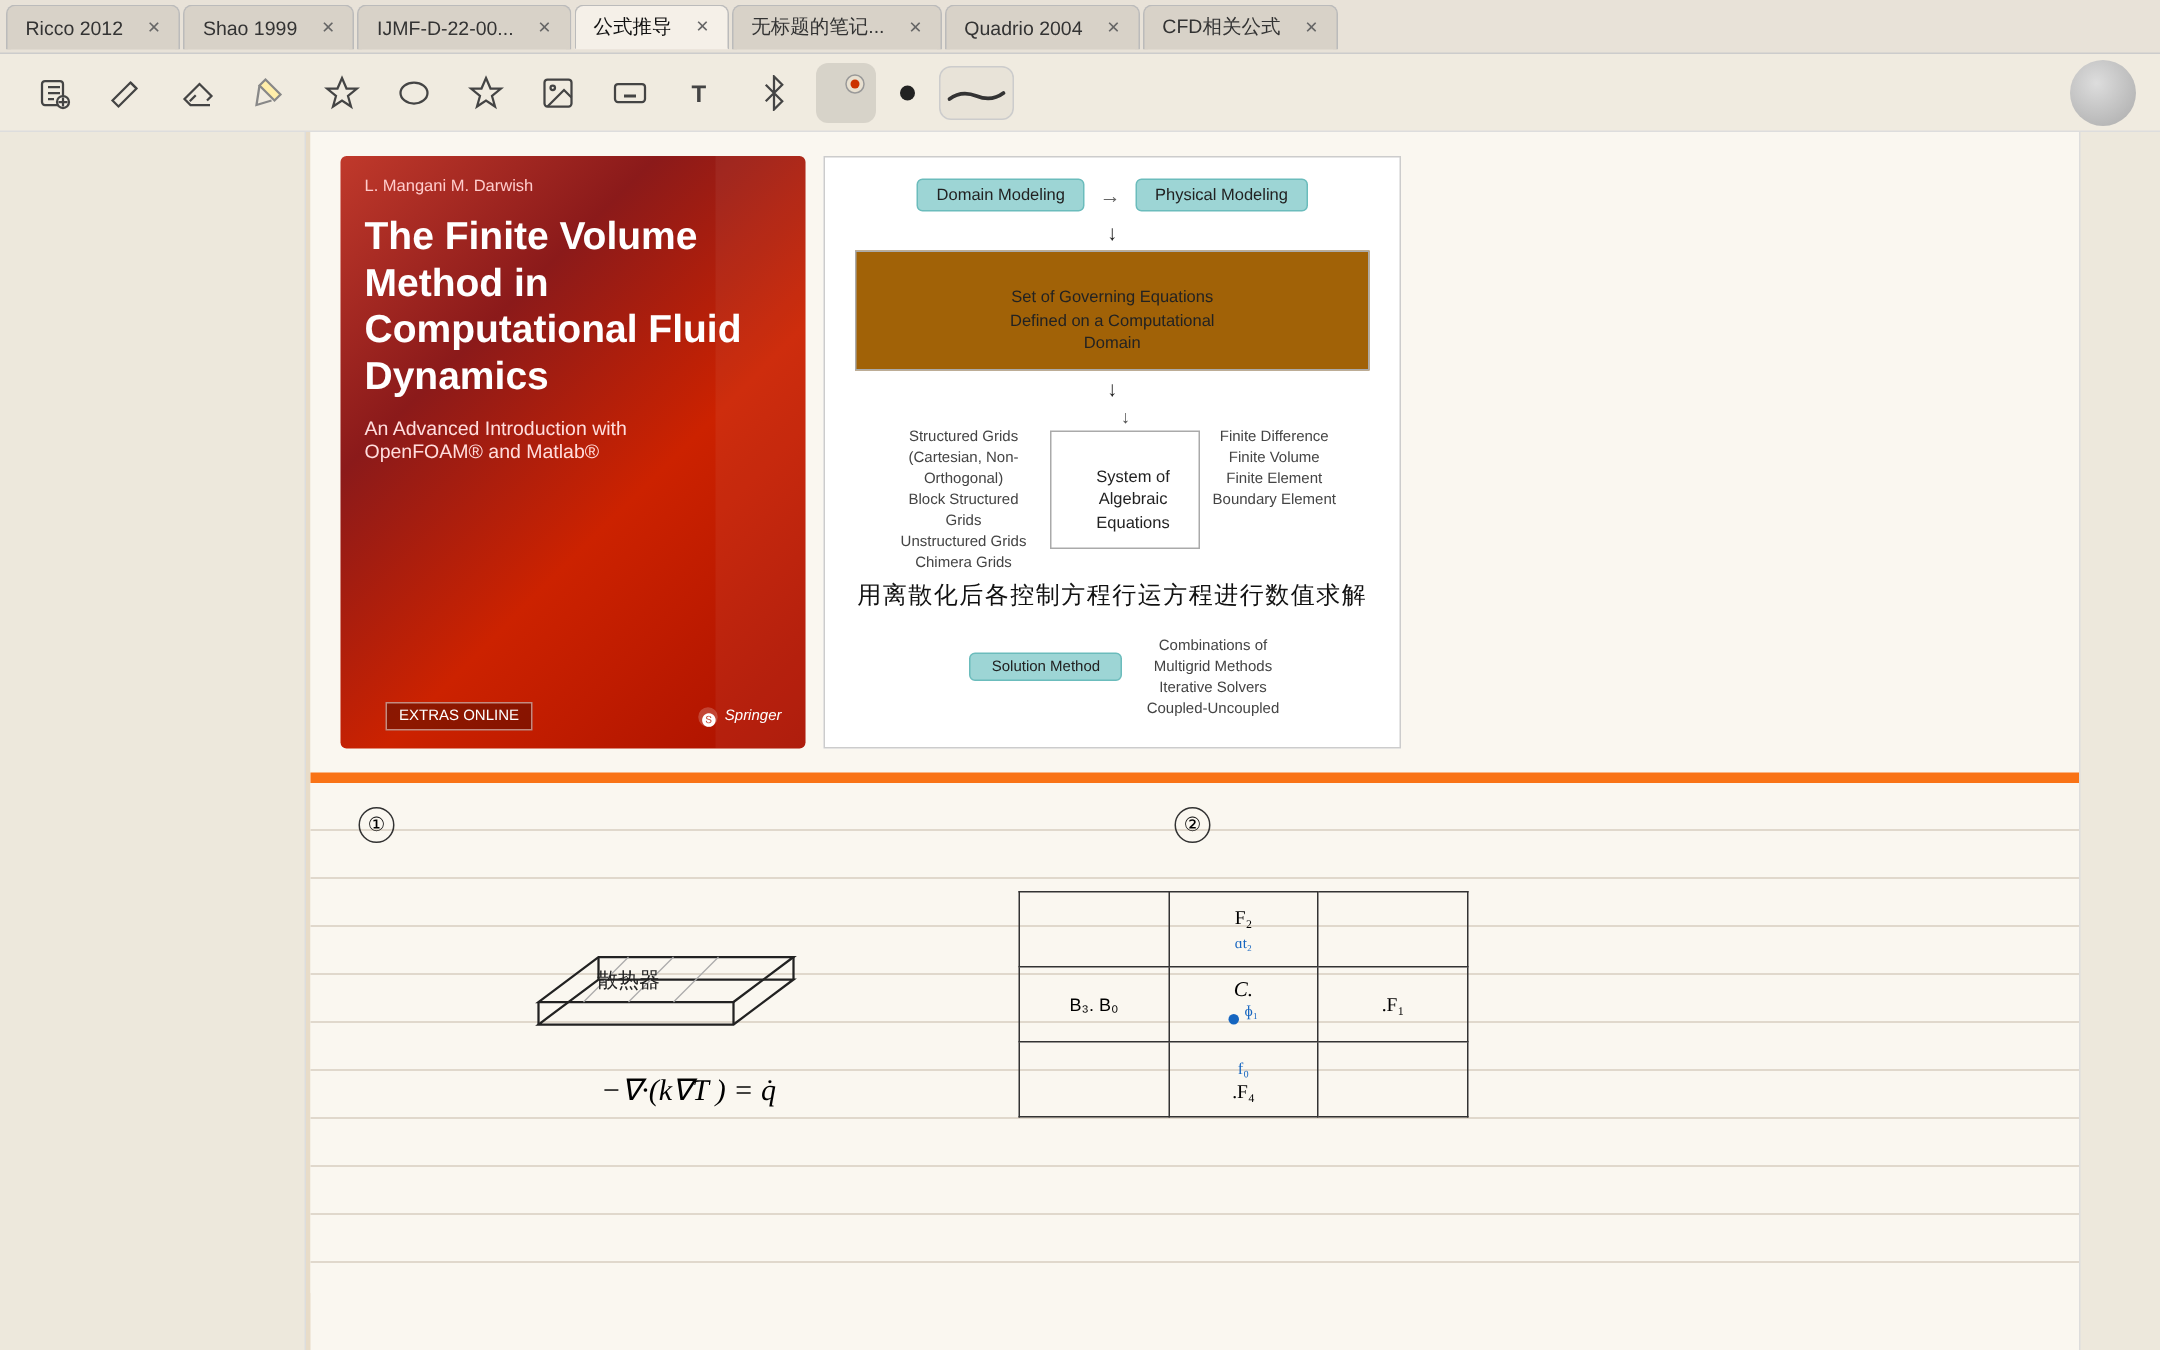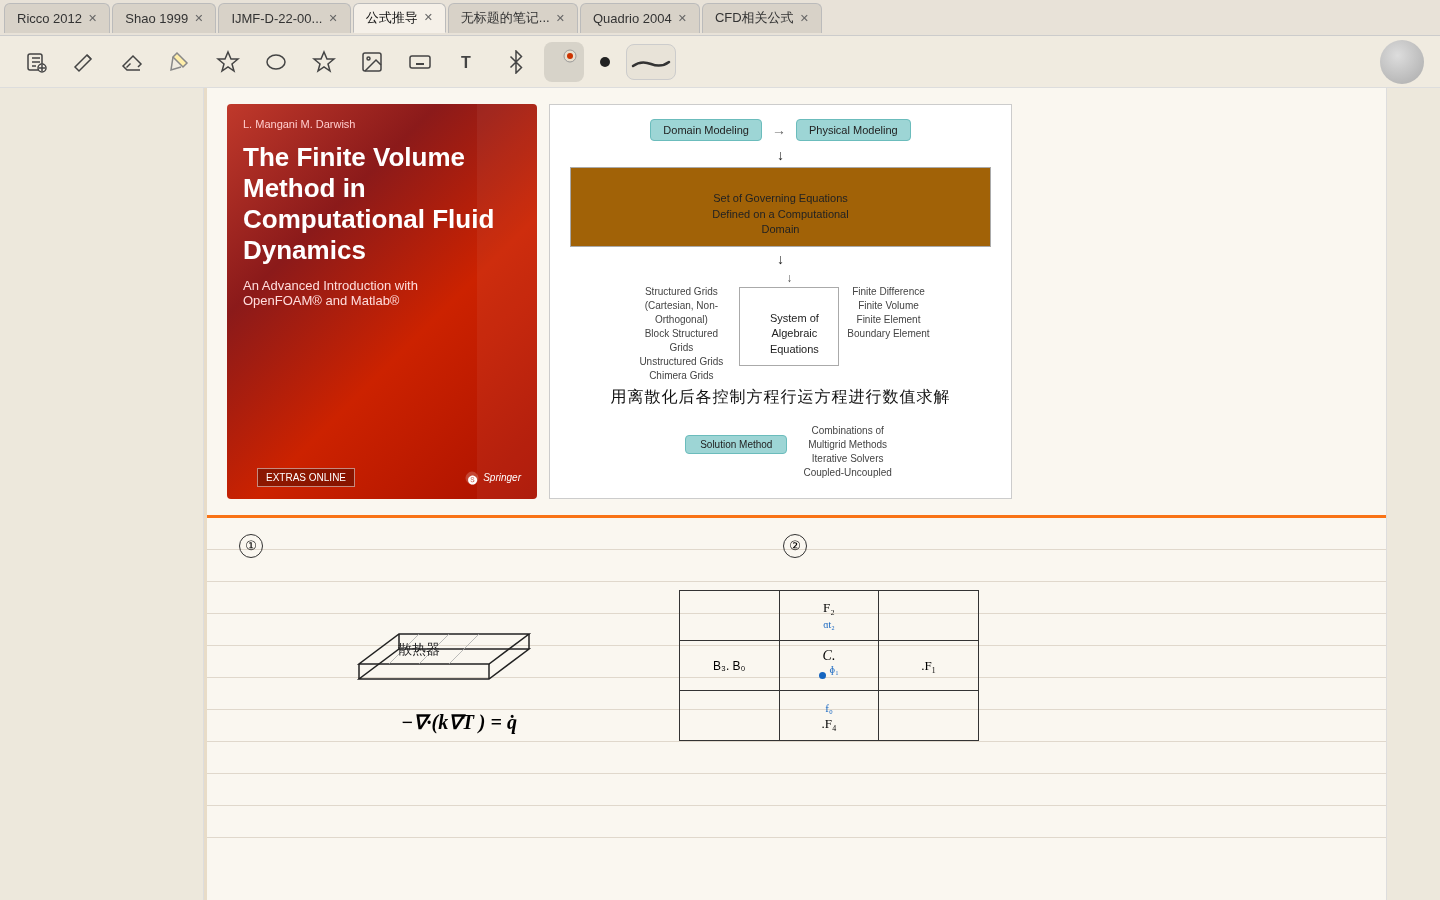--- a/index.html
+++ b/index.html
@@ -22,21 +22,21 @@
       gap: 2px;
     }
     .tab {
       display: flex;
       align-items: center;
       padding: 4px 12px;
       background: #d8d2c8;
       border-radius: 6px 6px 0 0;
       font-size: 13px;
       color: #333;
-      gap: 6px;
+      gap: 16px;
       height: 30px;
       cursor: pointer;
       border: 1px solid #bbb;
       border-bottom: none;
     }
     .tab.active {
       background: #f5f0e8;
       border-bottom: 1px solid #f5f0e8;
       color: #111;
     }
@@ -130,21 +130,21 @@
       padding: 0;
       position: relative;
     }
 
     
     .image-row {
       display: flex;
       gap: 0;
       padding: 16px 20px;
       background: #faf7f0;
-      border-bottom: 3px solid #f97316;
+      border-bottom: 7px solid #f97316;
     }
 
     .book-image {
       width: 310px;
       height: 395px;
       flex-shrink: 0;
       background: linear-gradient(135deg, #c0392b 0%, #8b1a1a 30%, #cc2200 60%, #aa1100 100%);
       border-radius: 4px;
       overflow: hidden;
       position: relative;
@@ -187,21 +187,21 @@
     .book-decoration {
       position: absolute;
       top: 0; right: 0;
       width: 60px;
       height: 395px;
       background: rgba(255,255,255,0.05);
     }
 
     
     .diagram-area {
-      width: 463px;
+      width: 385px;
       height: 395px;
       margin-left: 12px;
       background: white;
       border: 1px solid #ccc;
       position: relative;
       overflow: hidden;
     }
 
     
     .flowchart {
@@ -578,21 +578,21 @@
                 <line x1="220" y1="50" x2="220" y2="65" stroke="#222" stroke-width="1.5"></line>
 
                 <line x1="80" y1="80" x2="110" y2="50" stroke="#aaa" stroke-width="0.8"></line>
                 <line x1="110" y1="80" x2="140" y2="50" stroke="#aaa" stroke-width="0.8"></line>
                 <line x1="140" y1="80" x2="170" y2="50" stroke="#aaa" stroke-width="0.8"></line>
 
                 <text x="110" y="70" font-size="14" font-family="serif" fill="#222" text-anchor="middle">散热器</text>
               </svg>
             </div>
 
-            <div style="font-size:20px; font-family:'Times New Roman', serif; font-style:italic; margin-top:16px; margin-left:60px;font-weight:bold;">
+            <div style="font-size:20px; font-family:'Times New Roman', serif; font-style:italic; margin-top:16px; margin-left:60px;">
               −∇·(<i>k</i>∇<i>T</i> ) = <i>q̇</i>
             </div>
           </div>
 
           <div class="right-sketch">
             <table class="grid-table">
               <tbody>
                   <tr>
                 <td></td>
                 <td>

